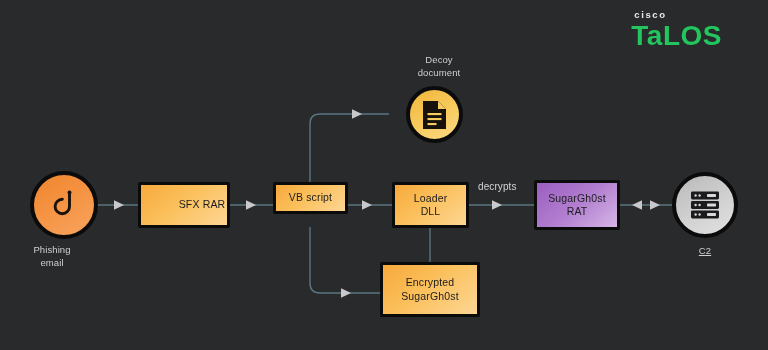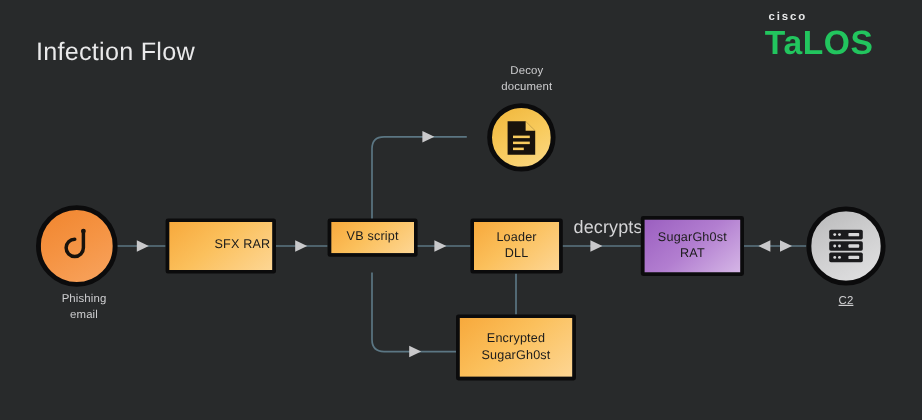--- a/index.html
+++ b/index.html
@@ -24,21 +24,21 @@
     position: absolute;
     left: 30px;
     top: 32px;
     font-size: 21px;
     color: #e9e9ea;
     letter-spacing: 0.2px;
     font-weight: 400;
   }
   #brand-logo {
     position: absolute;
-    right: 40px;
+    right: 46px;
     top: 10px;
     text-align: center;
     line-height: 1;
   }
   #brand-cisco {
     font-size: 9.5px;
     color: #e6e7e8;
     letter-spacing: 1.6px;
     font-weight: 700;
     display: block;
@@ -114,32 +114,31 @@
     text-align: center;
     font-size: 9.5px;
     color: #cfcfd1;
     line-height: 1.35;
     letter-spacing: 0.1px;
   }
 
   
   .edge-label {
     position: absolute;
-    font-size: 15px;
+    font-size: 10px;
     color: #d4d4d6;
     letter-spacing: 0.1px;
     white-space: nowrap;
   }
 </style>
 </head>
 <body>
 
 <div id="stage">
 
-  <div id="page-title">Infection Flow</div>
 
   <div id="brand-logo">
     <span id="brand-cisco">cisco</span>
     <span id="brand-talos">TaLOS</span>
   </div>
 
   <svg id="wires" viewBox="0 0 768 350" width="768" height="350">
     <defs>
       <marker id="ah" markerWidth="9" markerHeight="9" refX="1" refY="4.5" orient="auto" markerUnits="userSpaceOnUse">
         <path d="M0,0.6 L8,4.5 L0,8.4 Z" fill="#c9c9cb"></path>
@@ -189,21 +188,21 @@
   </svg>
 
   <div class="edge-label" style="left:478px; top:181px;">decrypts</div>
 
   <div class="circle-node phish" style="left:30px; top:171px; width:68px; height:68px;">
     <svg width="36" height="36" viewBox="0 0 36 36">
       <path d="M23.5,5.5 L23.5,19.5 A7.2,7.2 0 0 1 9.1,19.5 A7.2,7.2 0 0 1 16.3,12.3" fill="none" stroke="#18120c" stroke-width="2.9" stroke-linecap="round" stroke-linejoin="round"></path>
       <circle cx="23.5" cy="5.6" r="2.0" fill="#18120c"></circle>
     </svg>
   </div>
-  <div class="caption" style="left:20px; top:244px; width:100px;">
+  <div class="caption" style="left:2px; top:244px; width:100px;">
     <span>Phishing</span><br>
     <span>email</span>
   </div>
 
   <div class="node-box orange" style="left:138px; top:182px; width:92px; height:46px;padding-left:36px;">
     <span>SFX RAR</span>
   </div>
 
   <div class="node-box orange" style="left:273px; top:182px; width:75px; height:32px;">
     <span>VB script</span>

